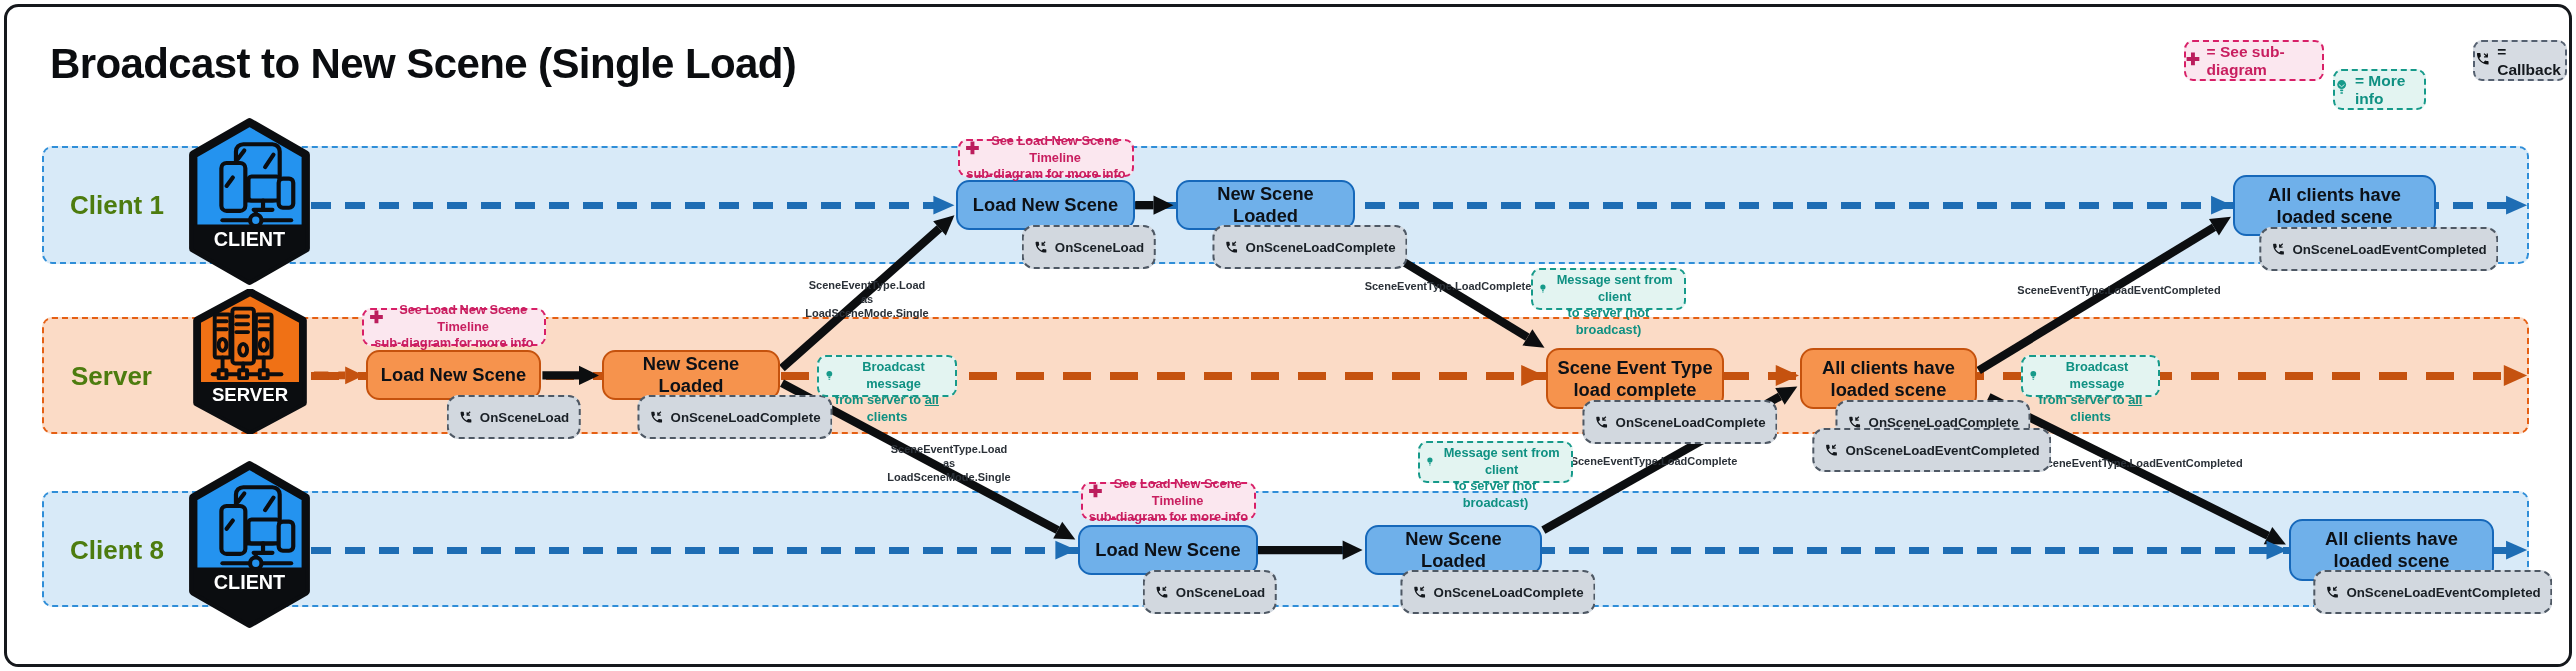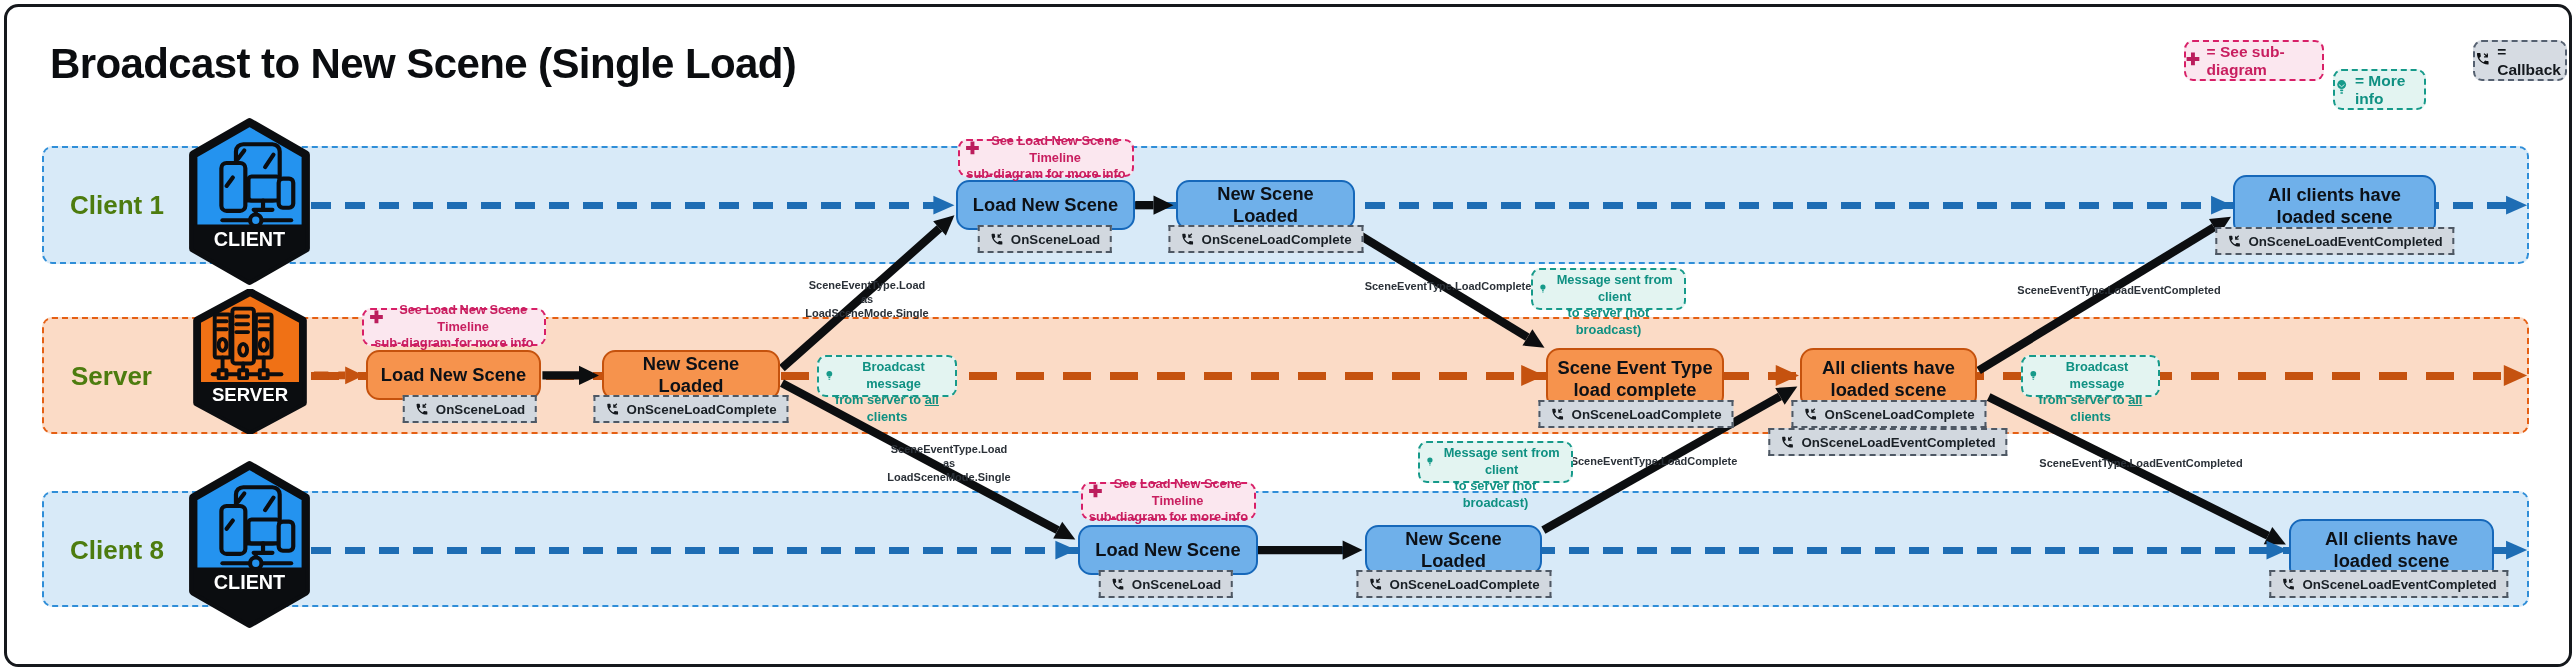--- a/index.html
+++ b/index.html
@@ -26,21 +26,21 @@
 
   
   .badge{position:absolute;z-index:3;}
 
   
   .box{position:absolute;border-radius:13.3px;display:flex;align-items:center;justify-content:center;text-align:center;font-weight:700;font-size:18.3px;color:#0d1117;line-height:1.2;z-index:5;box-sizing:border-box;padding:0 5.5px;}
   .box-blue{background:#6fb0ea;border:2.8px solid #1668ba;}
   .box-orange{background:#f6934d;border:2.8px solid #c5520d;}
 
   
-  .chip{position:absolute;transform:translateX(-50%);height:28px;display:inline-flex;align-items:center;gap:6.7px;padding:0 10px;background:#d2d8df;border:2.2px dashed #4e5864;border-radius:0;font-size:13.3px;font-weight:600;color:#1a2026;z-index:6;box-sizing:border-box;white-space:nowrap;}
+  .chip{position:absolute;transform:translateX(-50%);height:44px;display:inline-flex;align-items:center;gap:6.7px;padding:0 10px;background:#d2d8df;border:2.2px dashed #4e5864;border-radius:12px;font-size:13.3px;font-weight:600;color:#1a2026;z-index:6;box-sizing:border-box;white-space:nowrap;margin-left:44px;}
   .chip svg{flex:0 0 auto;}
 
   
   .note{position:absolute;border-radius:9px;display:flex;flex-direction:column;align-items:center;justify-content:center;text-align:center;font-size:12.8px;font-weight:600;line-height:1.3;z-index:6;box-sizing:border-box;padding:2.2px 5.5px;}
   .note-pink{border:2.2px dashed #d81f67;background:#fbe7ef;color:#c81e5f;}
   .note-teal{border:2.2px dashed #169a8a;background:#e3f4f1;color:#0f9082;justify-content:space-between;}
   .note .l1{display:flex;align-items:center;gap:4.4px;}
   .plus-glyph{color:#bb1d5c;font-size:16.6px;font-weight:900;line-height:1;}
   .u{text-decoration:underline;}
 

